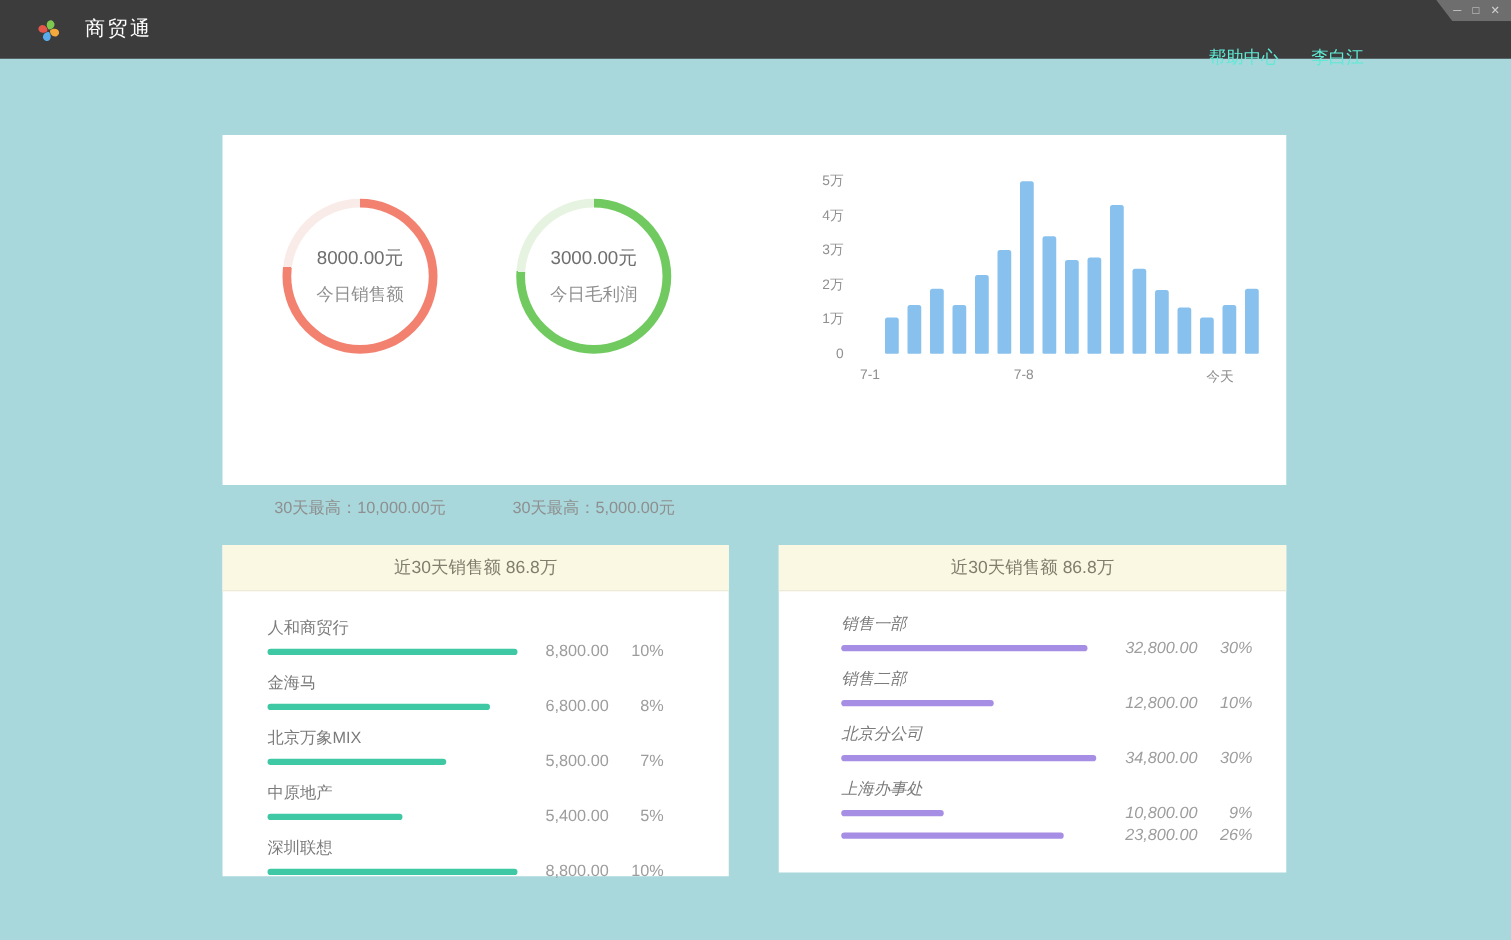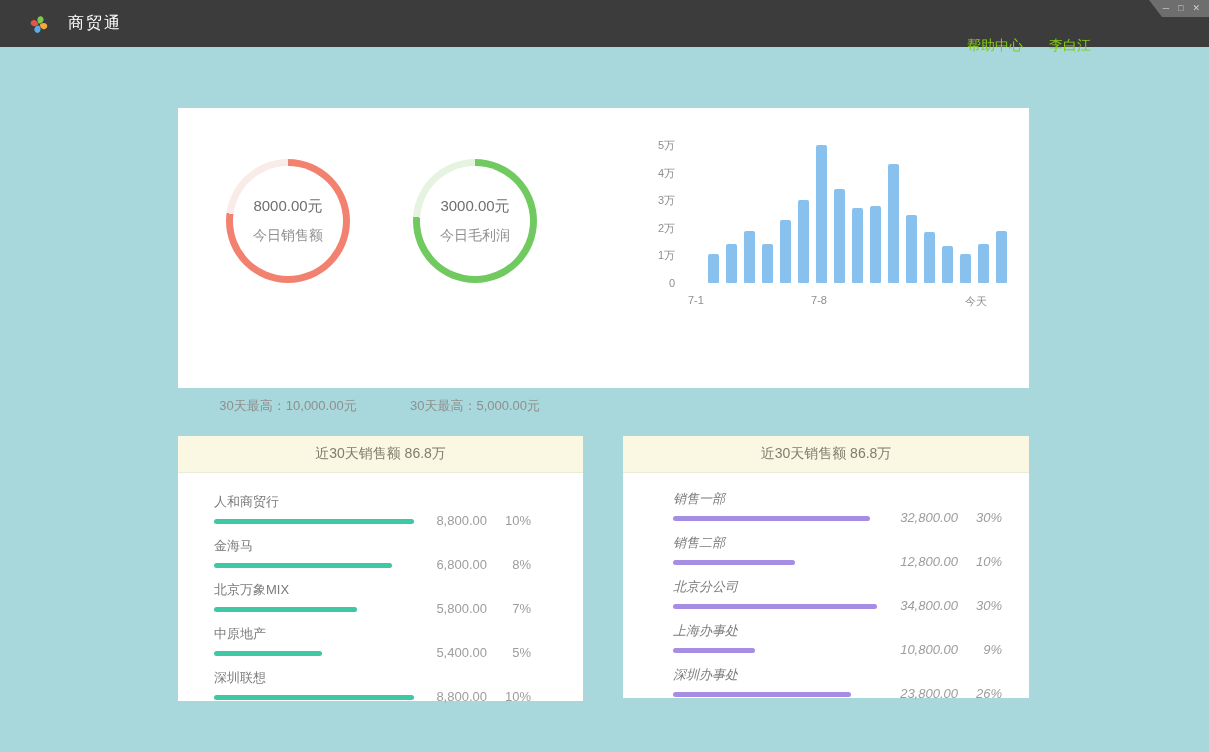--- a/index.html
+++ b/index.html
@@ -4,21 +4,21 @@
 <style>
   * { margin:0; padding:0; box-sizing:border-box; }
   html,body { width:1209px; height:752px; overflow:hidden; }
   body { font-family:"Liberation Sans", sans-serif; background:#a8d7dc; position:relative; }
 
   
   .titlebar { position:relative; height:47px; background:#3c3c3c; display:flex; align-items:center; padding-left:26px; }
   .logo { width:26px; height:26px; margin-right:16px; flex:0 0 auto; }
   .app-title { color:#ffffff; font-size:16px; letter-spacing:2px; }
   .titlebar-right { margin-left:auto; display:flex; gap:26px; padding-right:118px; }
-  .titlebar-right .tb-link { color:#84cc16; font-size:14px; cursor:pointer;margin-top:44px; }
+  .titlebar-right .tb-link { color:#5eead4; font-size:14px; cursor:pointer;margin-top:44px; }
   .win-controls { position:absolute; top:0; right:0; width:60px; height:17px; background:#6e6e6e;
     clip-path:polygon(0 0,100% 0,100% 100%,13px 100%);
     display:flex; align-items:center; justify-content:flex-end; gap:9px; padding-right:9px;
     color:#cfcfcf; font-size:9px; line-height:1; }
   .win-controls span { cursor:pointer; }
 
   
   .card { position:absolute; background:#ffffff; }
   .hero-card { left:178px; top:108px; width:851px; height:280px; }
   .rank-card.left  { left:178px; top:436px; width:405px; height:265px; }
@@ -225,21 +225,20 @@
       </div>
       <div class="rank-row">
         <div class="rank-name">上海办事处</div>
         <div class="rank-bar" style="width: 25%; background: rgb(166, 142, 228);"></div>
         <div class="rank-val">
           <span>10,800.00</span>
           <span class="pct">9%</span>
         </div>
       </div>
       <div class="rank-row">
-        <div class="rank-name">深圳办事处</div>
         <div class="rank-bar" style="width: 54%; background: rgb(166, 142, 228);"></div>
         <div class="rank-val">
           <span>23,800.00</span>
           <span class="pct">26%</span>
         </div>
       </div>
     </div>
 </div>
 
 </body></html>

